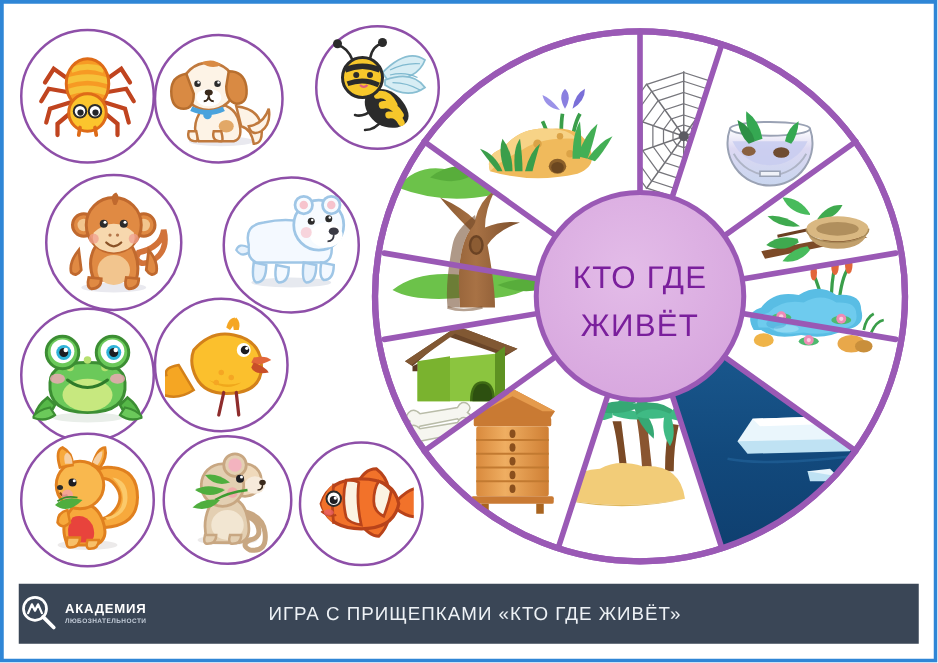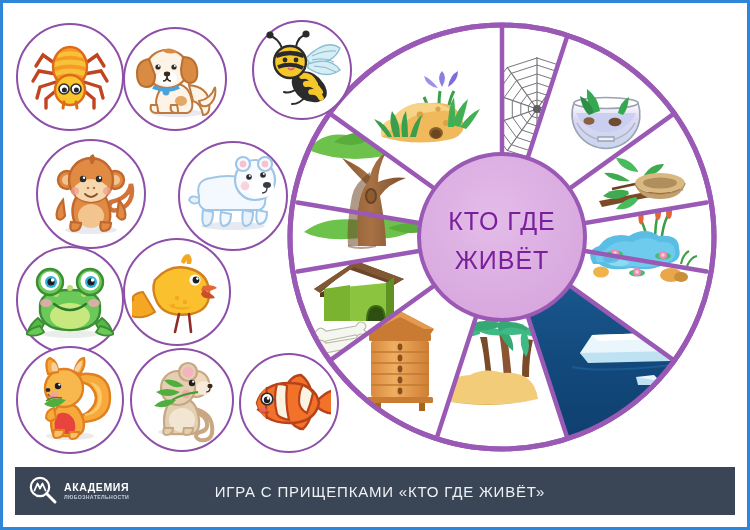--- a/index.html
+++ b/index.html
@@ -38,39 +38,39 @@
   }
 
   
   #footer{
     position:absolute;left:12px;right:12px;bottom:12px;height:48px;
     background:#3a4656;
     display:flex;align-items:center;
   }
   #logo{
     width:130px;height:48px;display:flex;align-items:center;
-    padding-left:12px;box-sizing:border-box;gap:5px;
+    padding-left:0;box-sizing:border-box;gap:5px;
   }
   #logo .logotext{display:flex;flex-direction:column;line-height:1;}
   #logo .l1{color:#ffffff;font-size:10.5px;font-weight:bold;letter-spacing:.6px;}
   #logo .l2{color:#c3ccd8;font-size:5.2px;font-weight:bold;letter-spacing:.35px;margin-top:2px;}
   #footer-title{
     flex:1;text-align:center;color:#eef2f6;
     font-size:15px;letter-spacing:.8px;font-weight:400;
     padding-right:120px;box-sizing:border-box;
     white-space:nowrap;
   }
 </style>
 </head>
 <body>
 
 <div id="frame">
  <div class="stage">
 
-  <div id="wheel" style="left:279px;top:14px;width:440px;height:440px;">
+  <div id="wheel" style="left:289px;top:14px;width:440px;height:440px;">
     <svg width="440" height="440" viewBox="0 0 440 440">
       <defs>
         <clipPath id="cWeb">
               <path d="M220 220 L220 8 A212 212 0 0 1 285.5 18.4 Z"></path>
             </clipPath>
         <clipPath id="cAqua">
               <path d="M220 220 L285.5 18.4 A212 212 0 0 1 392.7 96.2 Z"></path>
             </clipPath>
         <clipPath id="cNest">
               <path d="M220 220 L392.7 96.2 A212 212 0 0 1 424.6 185.5 Z"></path>

